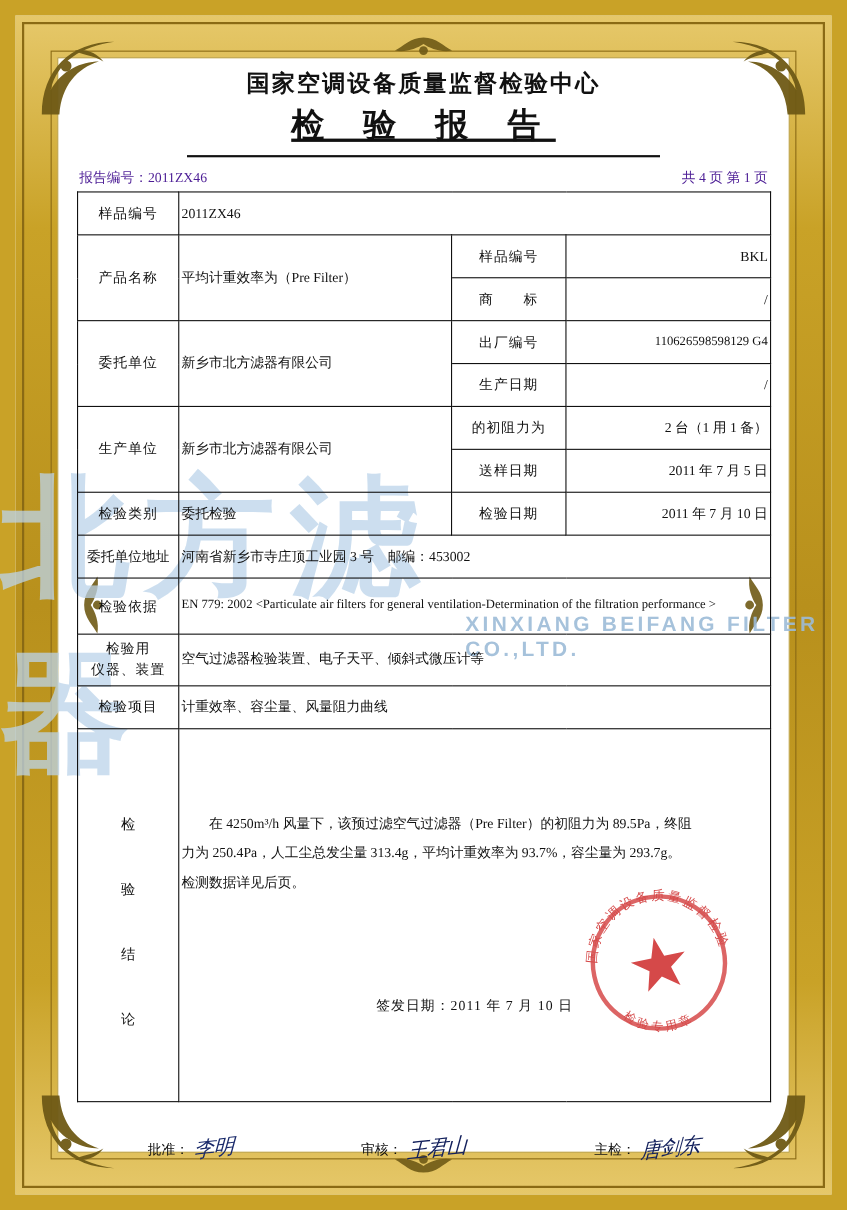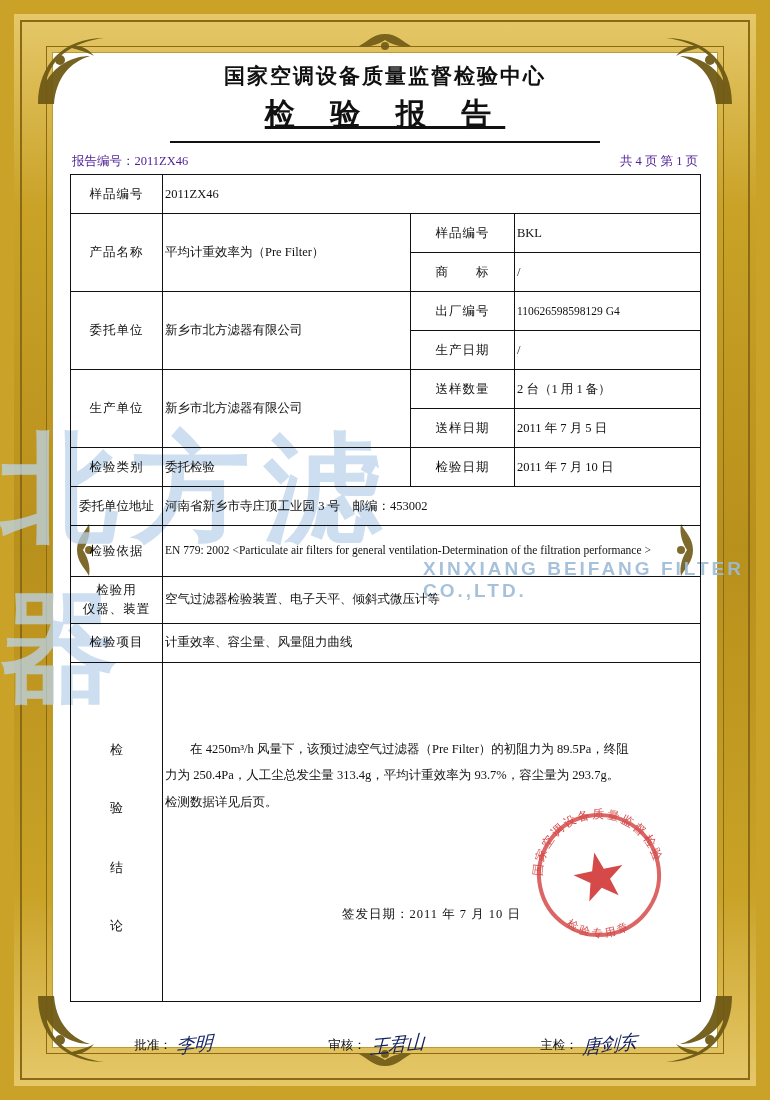--- a/index.html
+++ b/index.html
@@ -75,21 +75,21 @@
     width:100%;border-collapse:collapse;table-layout:fixed;
     font-size:12.5px;color:#111;
   }
   table.main td{
     border:1px solid #111;padding:4px 2px;vertical-align:middle;
     height:30px;
   }
   .lbl{text-align:center;letter-spacing:1px;width:92px;}
   .lbl-wide{text-align:center;letter-spacing:1px;}
   .val{text-align:left;padding-left:14px;margin-top:12px;}
-  .val-c{text-align:left;}
+  .val-c{text-align:right;}
   .val-ctr{text-align:left;}
   .small{font-size:11.5px;}
   .tight{letter-spacing:0;}
 
   .concl-label{
     text-align:center;line-height:2.4;letter-spacing:2px;font-size:13px;
   }
   .concl-body{
     text-align:left;padding:14px 18px 18px 18px;vertical-align:top;
     line-height:2.1;font-size:12.5px;
@@ -241,21 +241,21 @@
         <td class="lbl-wide">出厂编号</td>
         <td class="val-c small">110626598598129 G4</td>
       </tr>
       <tr>
         <td class="lbl-wide">生产日期</td>
         <td class="val-c">/</td>
       </tr>
       <tr>
         <td class="lbl" rowspan="2">生产单位</td>
         <td class="val-ctr" rowspan="2">新乡市北方滤器有限公司</td>
-        <td class="lbl-wide">送样数量</td>
+        <td class="lbl-wide">的初阻力为</td>
         <td class="val-c">2 台（1 用 1 备）</td>
       </tr>
       <tr>
         <td class="lbl-wide">送样日期</td>
         <td class="val-c">2011 年 7 月 5 日</td>
       </tr>
       <tr>
         <td class="lbl">检验类别</td>
         <td class="val-ctr">委托检验</td>
         <td class="lbl-wide">检验日期</td>

